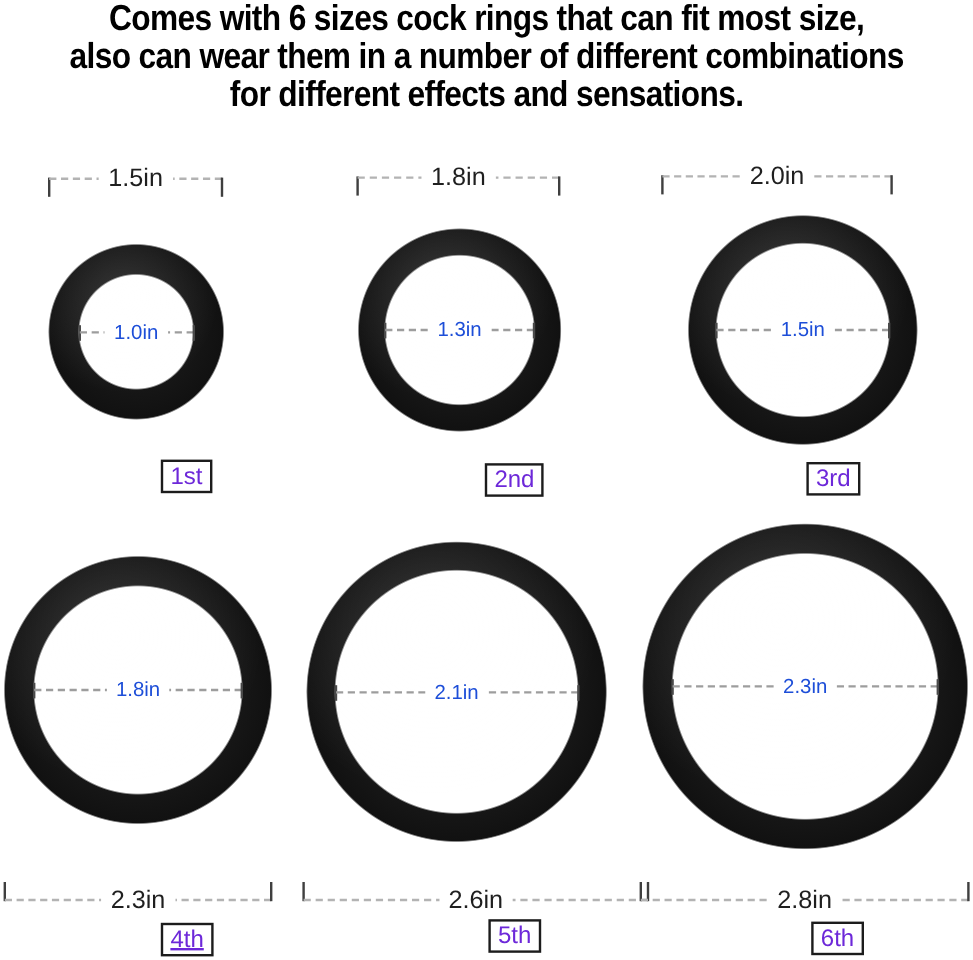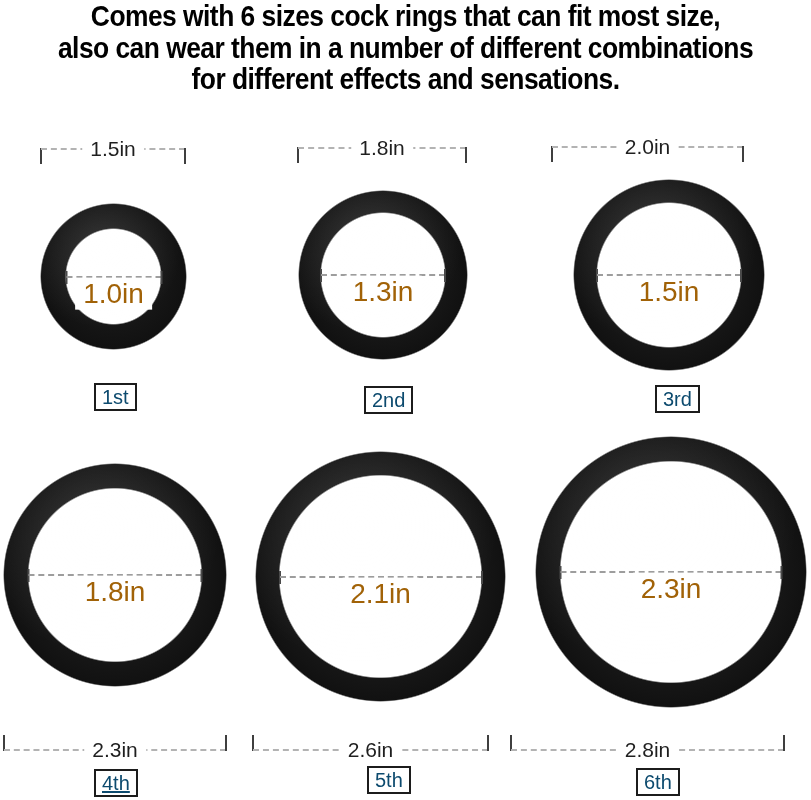--- a/index.html
+++ b/index.html
@@ -61,38 +61,39 @@
   .inner-dim{
     position:absolute;left:50%;top:50%;
     width:var(--id);height:0;
     transform:translateX(-50%);
   }
   .inner-dim .idash{position:absolute;left:1px;right:1px;top:-1px;border-top:2px dashed #9d9d9d;}
   .inner-dim .itick{position:absolute;width:2px;height:13px;top:-6px;background:#4a4a4a;}
   .inner-dim .itick.l{left:0;}
   .inner-dim .itick.r{right:0;}
   .inner-dim .dim-label{
-    position:absolute;left:50%;top:16px;
+    position:absolute;left:50%;top:0;
     transform:translate(-50%,-48%);
     background:#fff;
     padding:0 8px;
-    font-size:28px;color:#a16207;
+    font-size:17px;color:#1d4ed8;
     white-space:nowrap;
   }
 
   
   .tag{
     position:absolute;
     border:2px solid #1c1c1c;
     background:#fff;
-    color:#0c4a6e;
+    color:#6d28d9;
     font-size:20px;
     line-height:24px;
     padding:0 6px;
     white-space:nowrap;
+    margin-left:40px;
   }
 </style>
 </head>
 <body>
 
 <div class="canvas">
 
   <div class="heading">
     <div>Comes with 6 sizes cock rings that can fit most size,</div>
     <div>also can wear them in a number of different combinations</div>
@@ -143,21 +144,21 @@
       <span class="dim-label">2.0in</span>
     </div>
     <div class="ring" style="left:573px;top:179px;--od:192px;--id:146px;">
       <div class="inner-dim">
         <span class="itick l"></span>
         <span class="idash"></span>
         <span class="itick r"></span>
         <span class="dim-label">1.5in</span>
       </div>
     </div>
-    <div class="tag" style="left:655px;top:385px;">3rd</div>
+    <div class="tag" style="left:632px;top:385px;">3rd</div>
   </div>
 
   <div>
     <div class="ring" style="left:3px;top:463px;--od:224px;--id:175px;">
       <div class="inner-dim">
         <span class="itick l"></span>
         <span class="idash"></span>
         <span class="itick r"></span>
         <span class="dim-label">1.8in</span>
       </div>
@@ -173,39 +174,39 @@
 
   <div>
     <div class="ring" style="left:255px;top:451px;text-align:right;--od:251px;--id:204px;">
       <div class="inner-dim">
         <span class="itick l"></span>
         <span class="idash"></span>
         <span class="itick r"></span>
         <span class="dim-label">2.1in</span>
       </div>
     </div>
-    <div class="bracket bottom" style="left:252px;top:735px;width:237px;">
+    <div class="bracket bottom" style="left:252px;top:735px;width:289px;">
       <span class="btick l"></span>
       <span class="bline"></span>
       <span class="btick r"></span>
       <span class="dim-label">2.6in</span>
     </div>
     <div class="tag" style="left:367px;top:766px;">5th</div>
   </div>
 
   <div>
     <div class="ring" style="left:535px;top:436px;--od:272px;--id:223px;">
       <div class="inner-dim">
         <span class="itick l"></span>
         <span class="idash"></span>
         <span class="itick r"></span>
         <span class="dim-label">2.3in</span>
       </div>
     </div>
-    <div class="bracket bottom" style="left:510px;top:735px;width:275px;">
+    <div class="bracket bottom" style="left:533px;top:735px;width:275px;">
       <span class="btick l"></span>
       <span class="bline"></span>
       <span class="btick r"></span>
       <span class="dim-label">2.8in</span>
     </div>
     <div class="tag" style="left:636px;top:768px;">6th</div>
   </div>
 
 </div>
 

